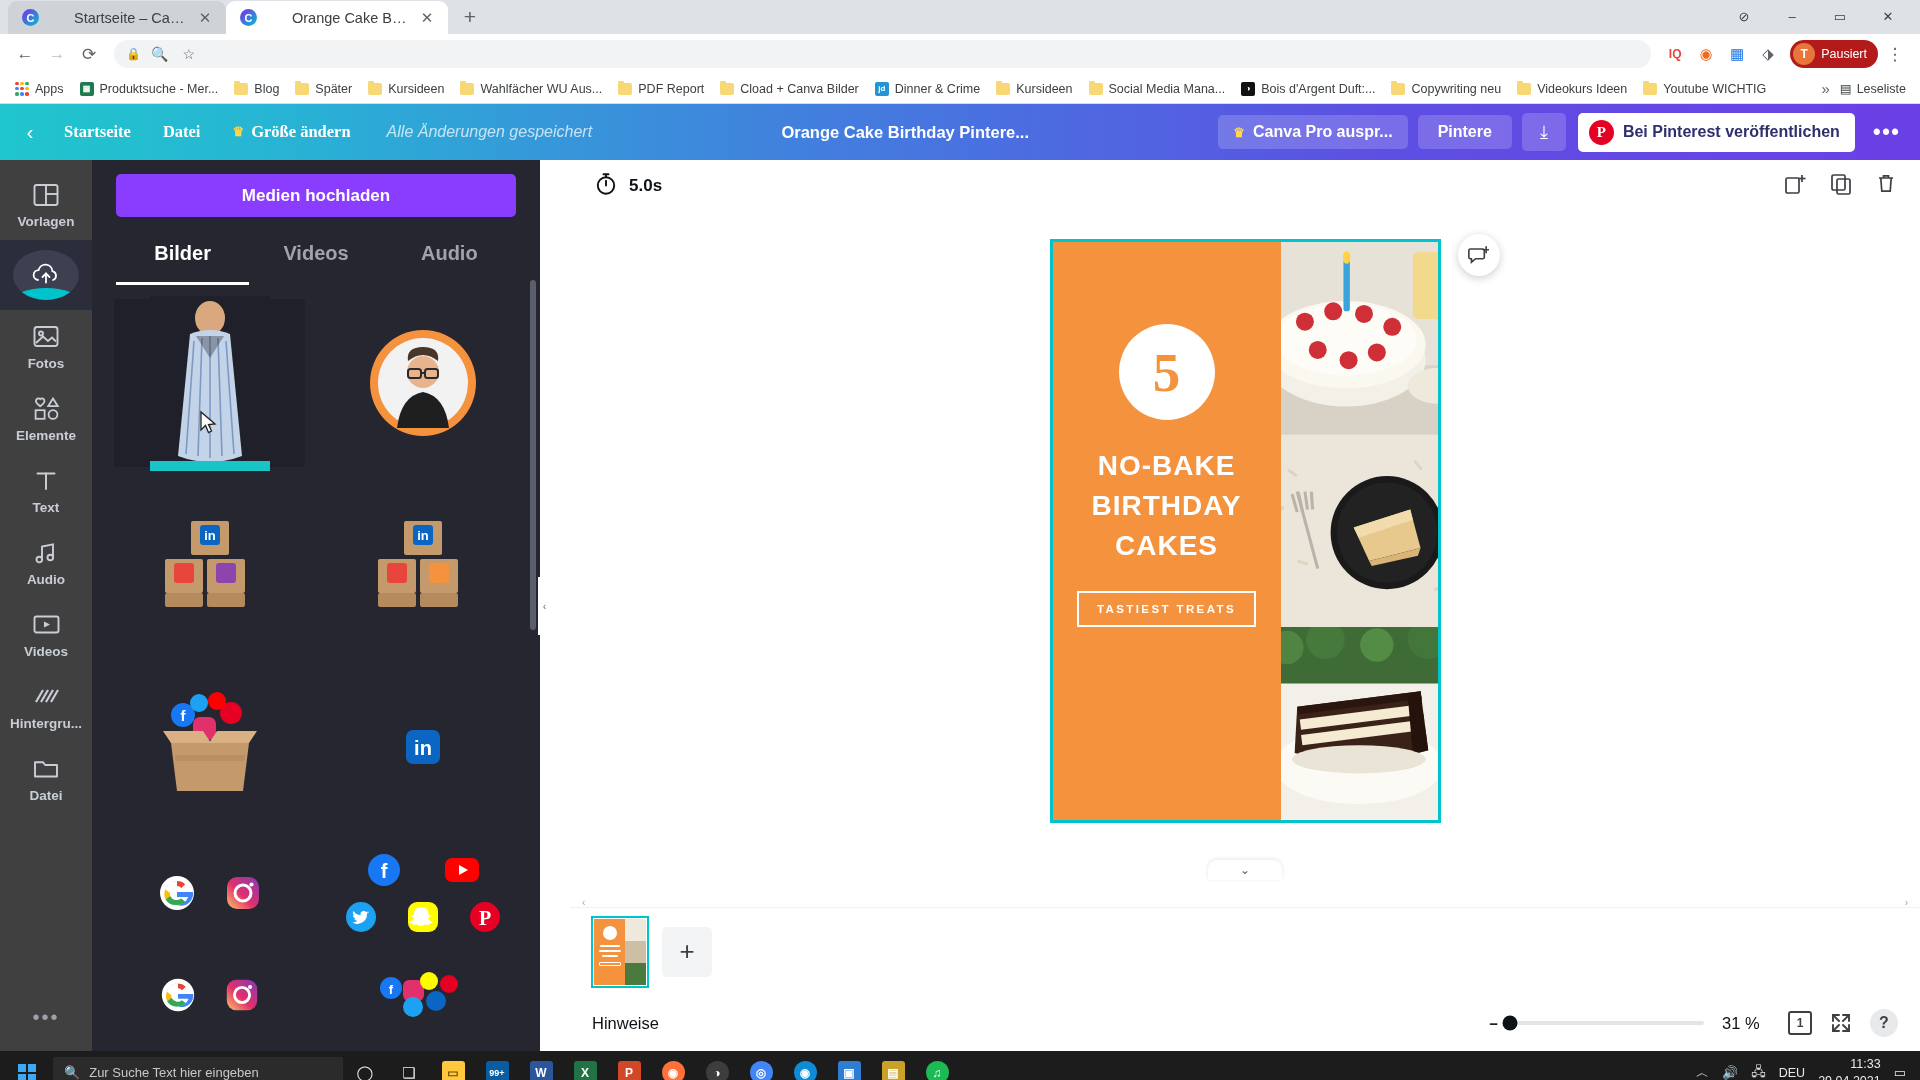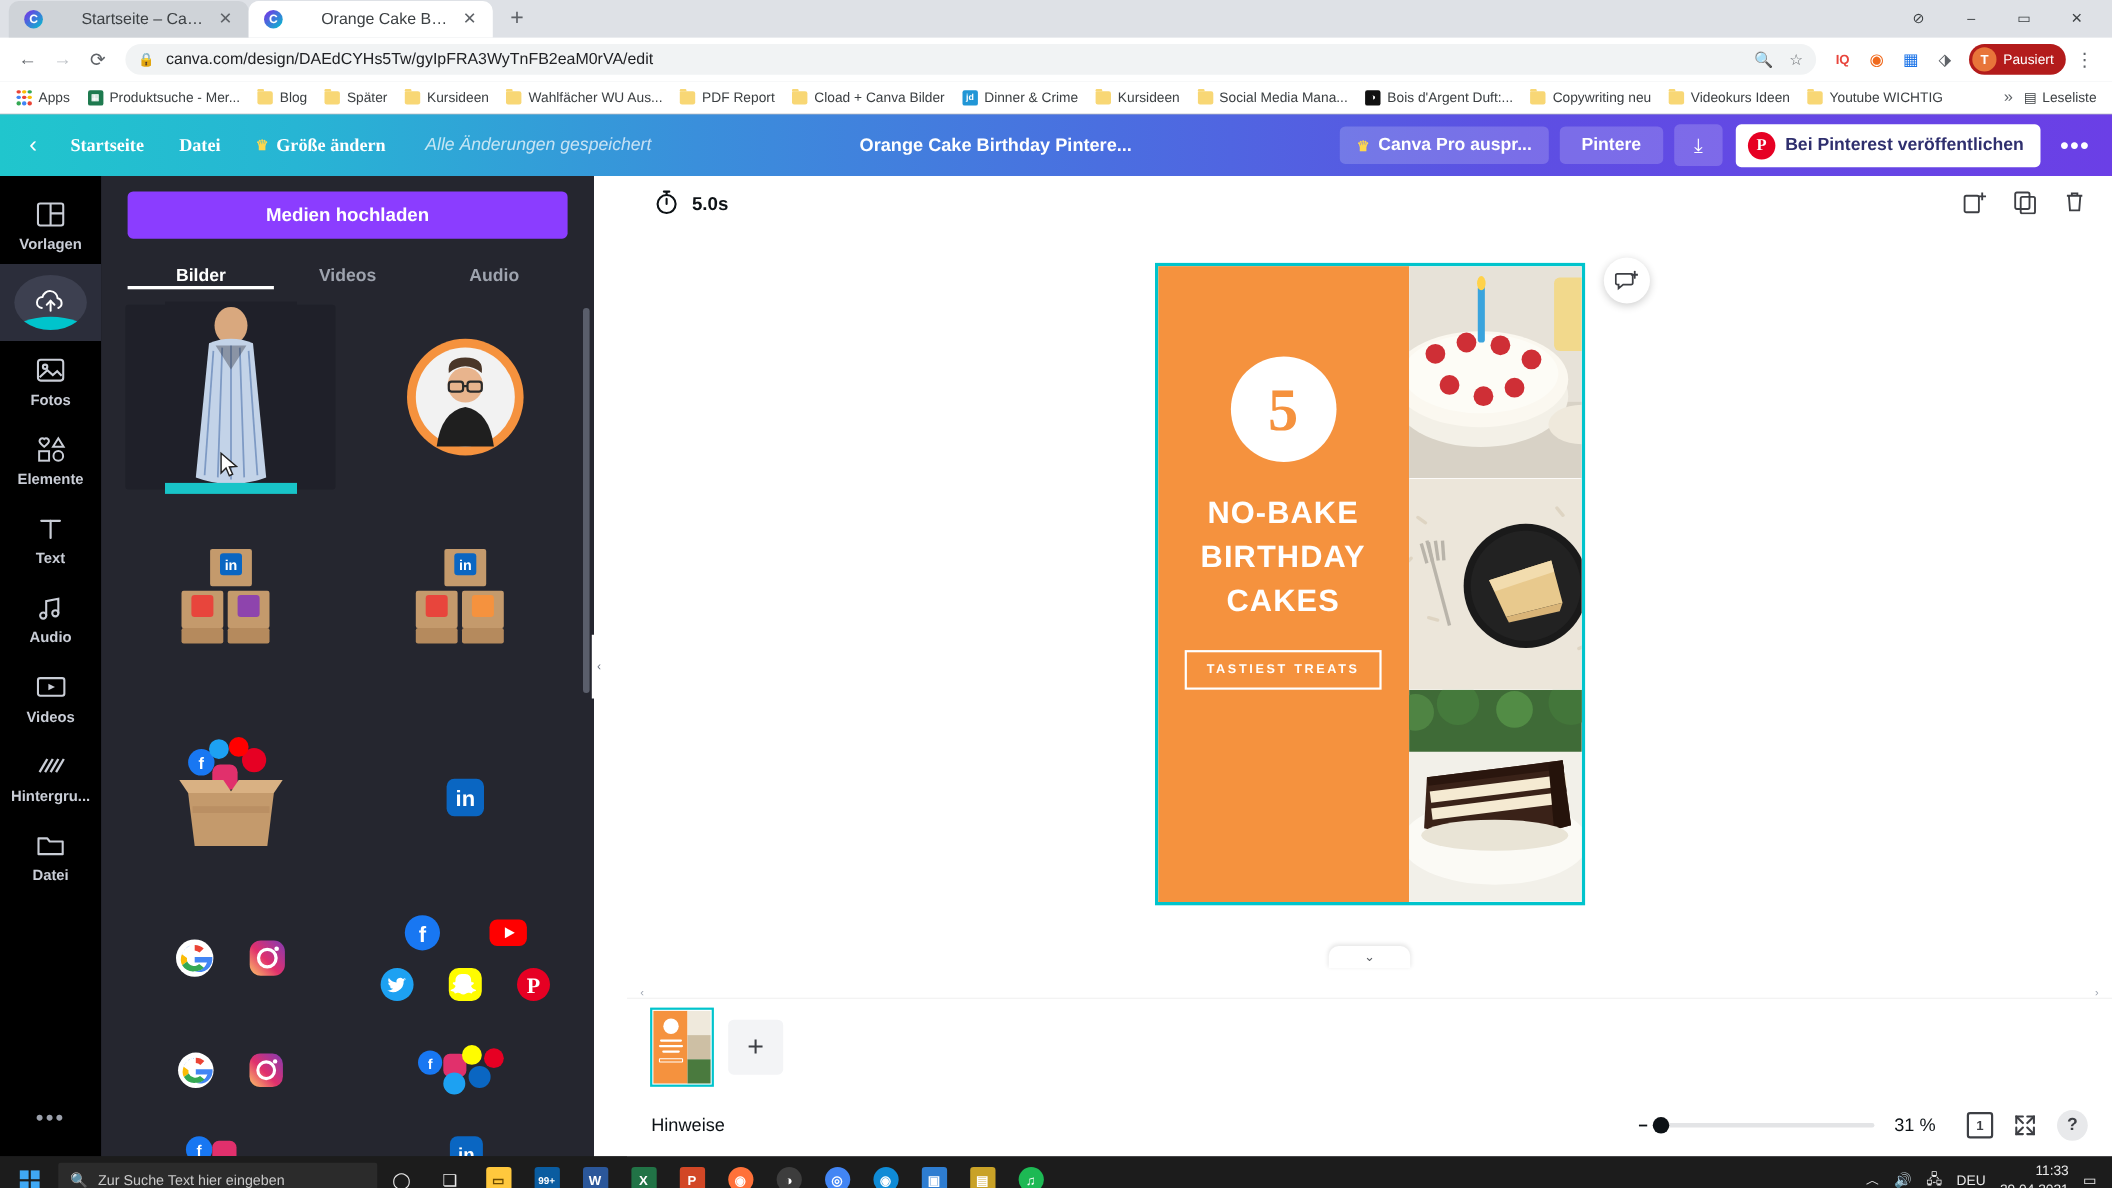--- a/index.html
+++ b/index.html
@@ -167,21 +167,21 @@
     color: #fff; display: flex; align-items: center; justify-content: center;
     font-size: 15px; font-weight: bold; font-family: "Liberation Serif", serif;
   }
   .ct-more { color: #fff; font-size: 23px; padding: 0 6px 0 14px; letter-spacing: 1px; }
   .crown { color: #ffd84d; font-size: 13px; }
 
   .body-row { flex: 1; display: flex; min-height: 0; }
 
   
   .rail {
-    width: 92px; background: #000000; flex-shrink: 0;
+    width: 92px; background: #404040; flex-shrink: 0;
     display: flex; flex-direction: column; align-items: center;
     padding-top: 8px; position: relative;
   }
   .rail-item {
     width: 92px; padding: 13px 0 11px; display: flex; flex-direction: column;
     align-items: center; gap: 6px; color: #c9cdd6; font-size: 13.5px; font-weight: 600;
   }
   .rail-item.active { background: #2b2d3a; color: #fff; }
   .rail-ico { height: 27px; display: flex; align-items: center; justify-content: center; }
   .rail-ico svg { display: block; }
@@ -202,21 +202,21 @@
     width: 448px; background: #25262f; flex-shrink: 0;
     display: flex; flex-direction: column; position: relative;
   }
   .upload-btn {
     margin: 14px 24px 0; height: 43px; background: #8b3dff; border-radius: 5px;
     color: #fff; font-size: 17px; font-weight: 700;
     display: flex; align-items: center; justify-content: center;
   }
   .tabs { display: flex; margin: 16px 24px 0; gap: 0; }
   .tab-btn {
-    flex: 1; text-align: center; padding: 9px 0 0; font-size: 16px;
+    flex: 1; text-align: center; padding: 9px 0 17px; font-size: 20px;
     color: #9ea3ae; font-weight: 600; border-bottom: 3px solid transparent;
   }
   .tab-btn.sel { color: #fff; border-bottom-color: #fff; }
   .media-scroll {
     flex: 1; overflow: hidden; padding: 14px 22px 0; position: relative;
   }
   .media-grid { display: grid; grid-template-columns: 1fr 1fr; gap: 14px 22px; }
   .media-cell {
     height: 0; padding-bottom: 88%; position: relative; border-radius: 3px;
   }
@@ -397,21 +397,20 @@
       <div class="winbtn">✕</div>
     </div>
   </div>
 
   <div class="toolbar">
     <div class="navbtn">←</div>
     <div class="navbtn dim">→</div>
     <div class="navbtn">⟳</div>
     <div class="omnibox">
       <span class="lock">🔒</span>
-      <span class="url">canva.com/design/DAEdCYHs5Tw/gyIpFRA3WyTnFB2eaM0rVA/edit</span>
       <span class="omni-right">
         <span>🔍</span>
         <span>☆</span>
       </span>
     </div>
     <div class="tb-icons">
       <div class="tb-icon ext-red">IQ</div>
       <div class="tb-icon" style="color:#f06a1e">◉</div>
       <div class="tb-icon ext-blue">▦</div>
       <div class="tb-icon" style="color:#5f6368">⬗</div>

